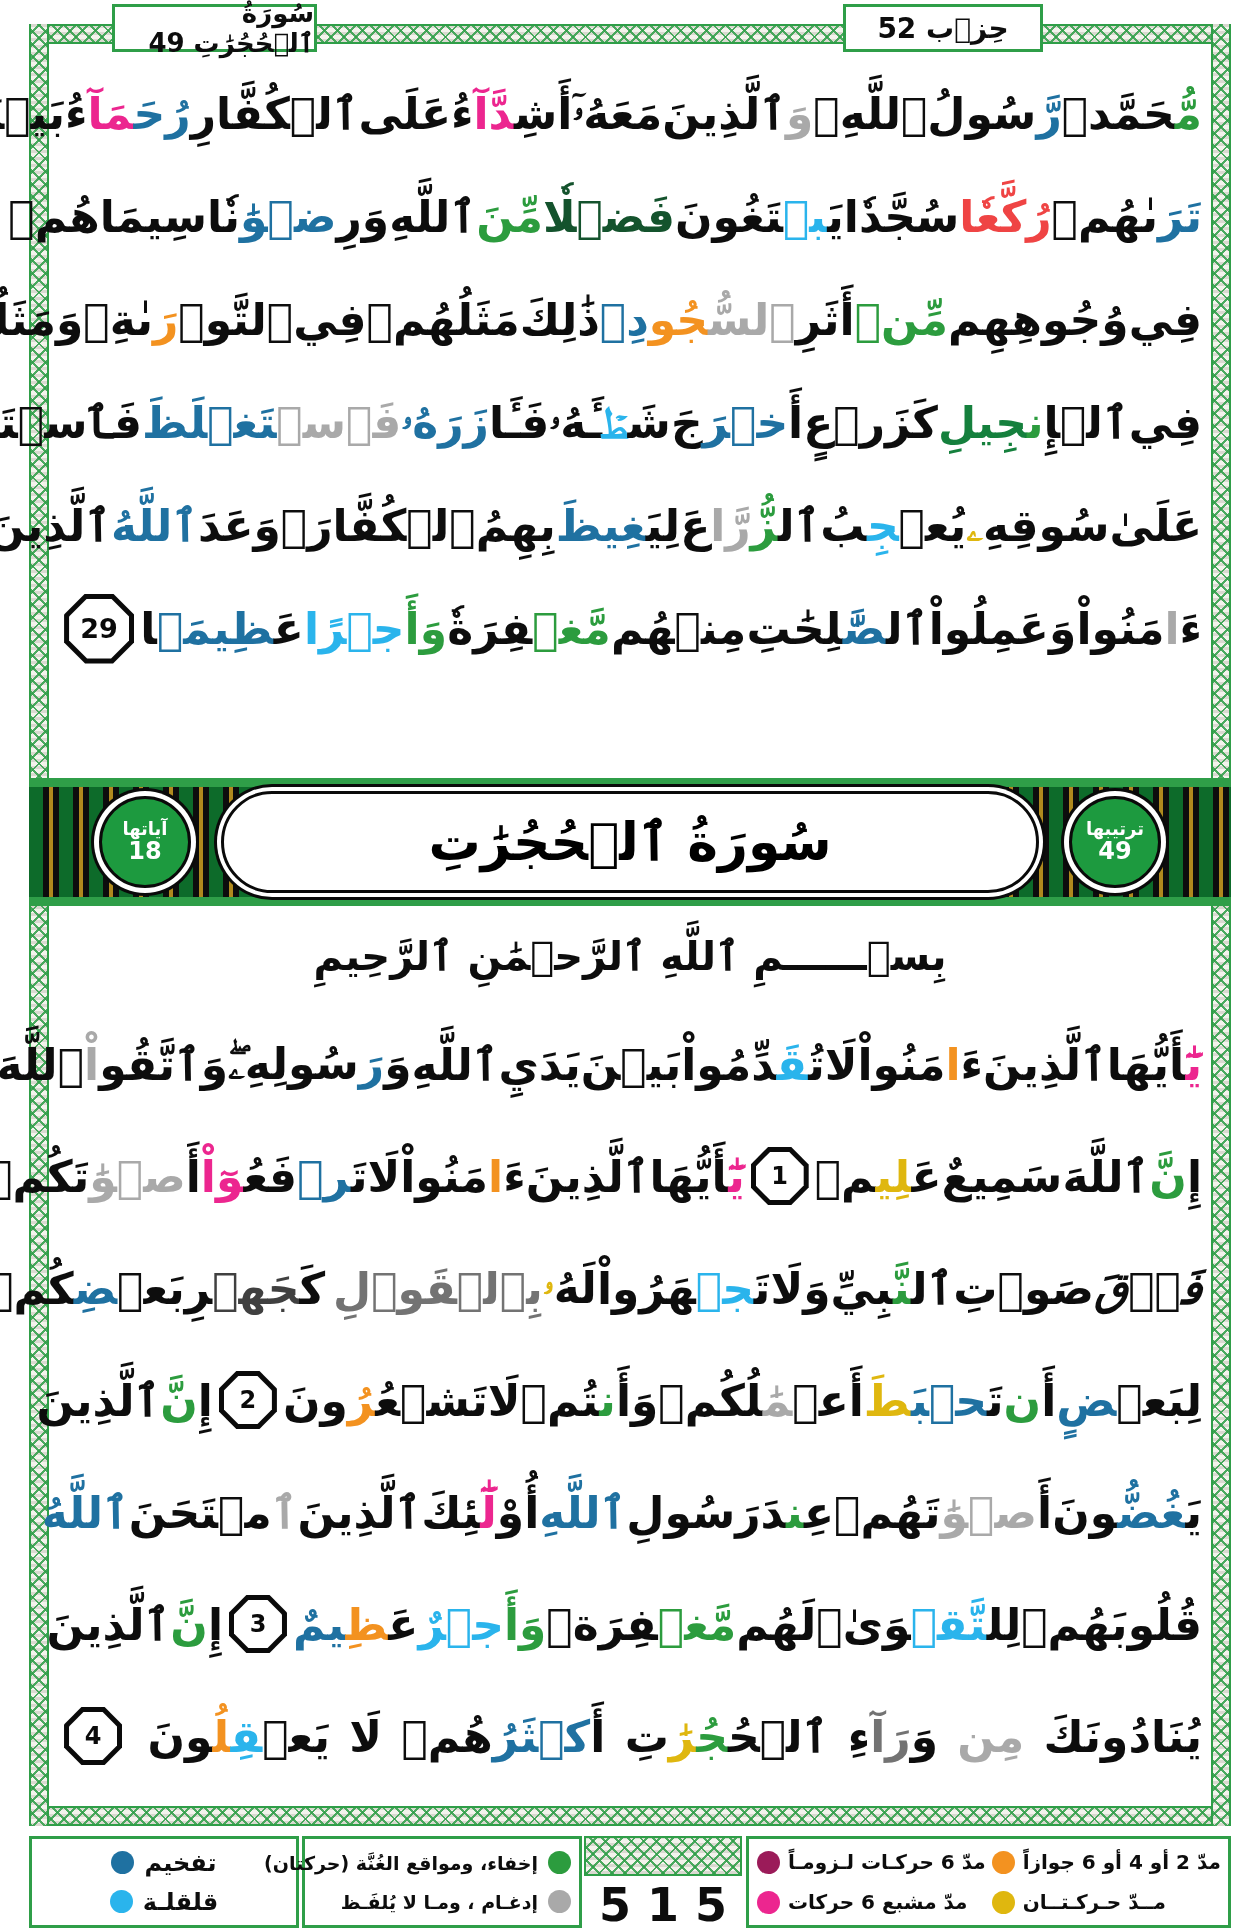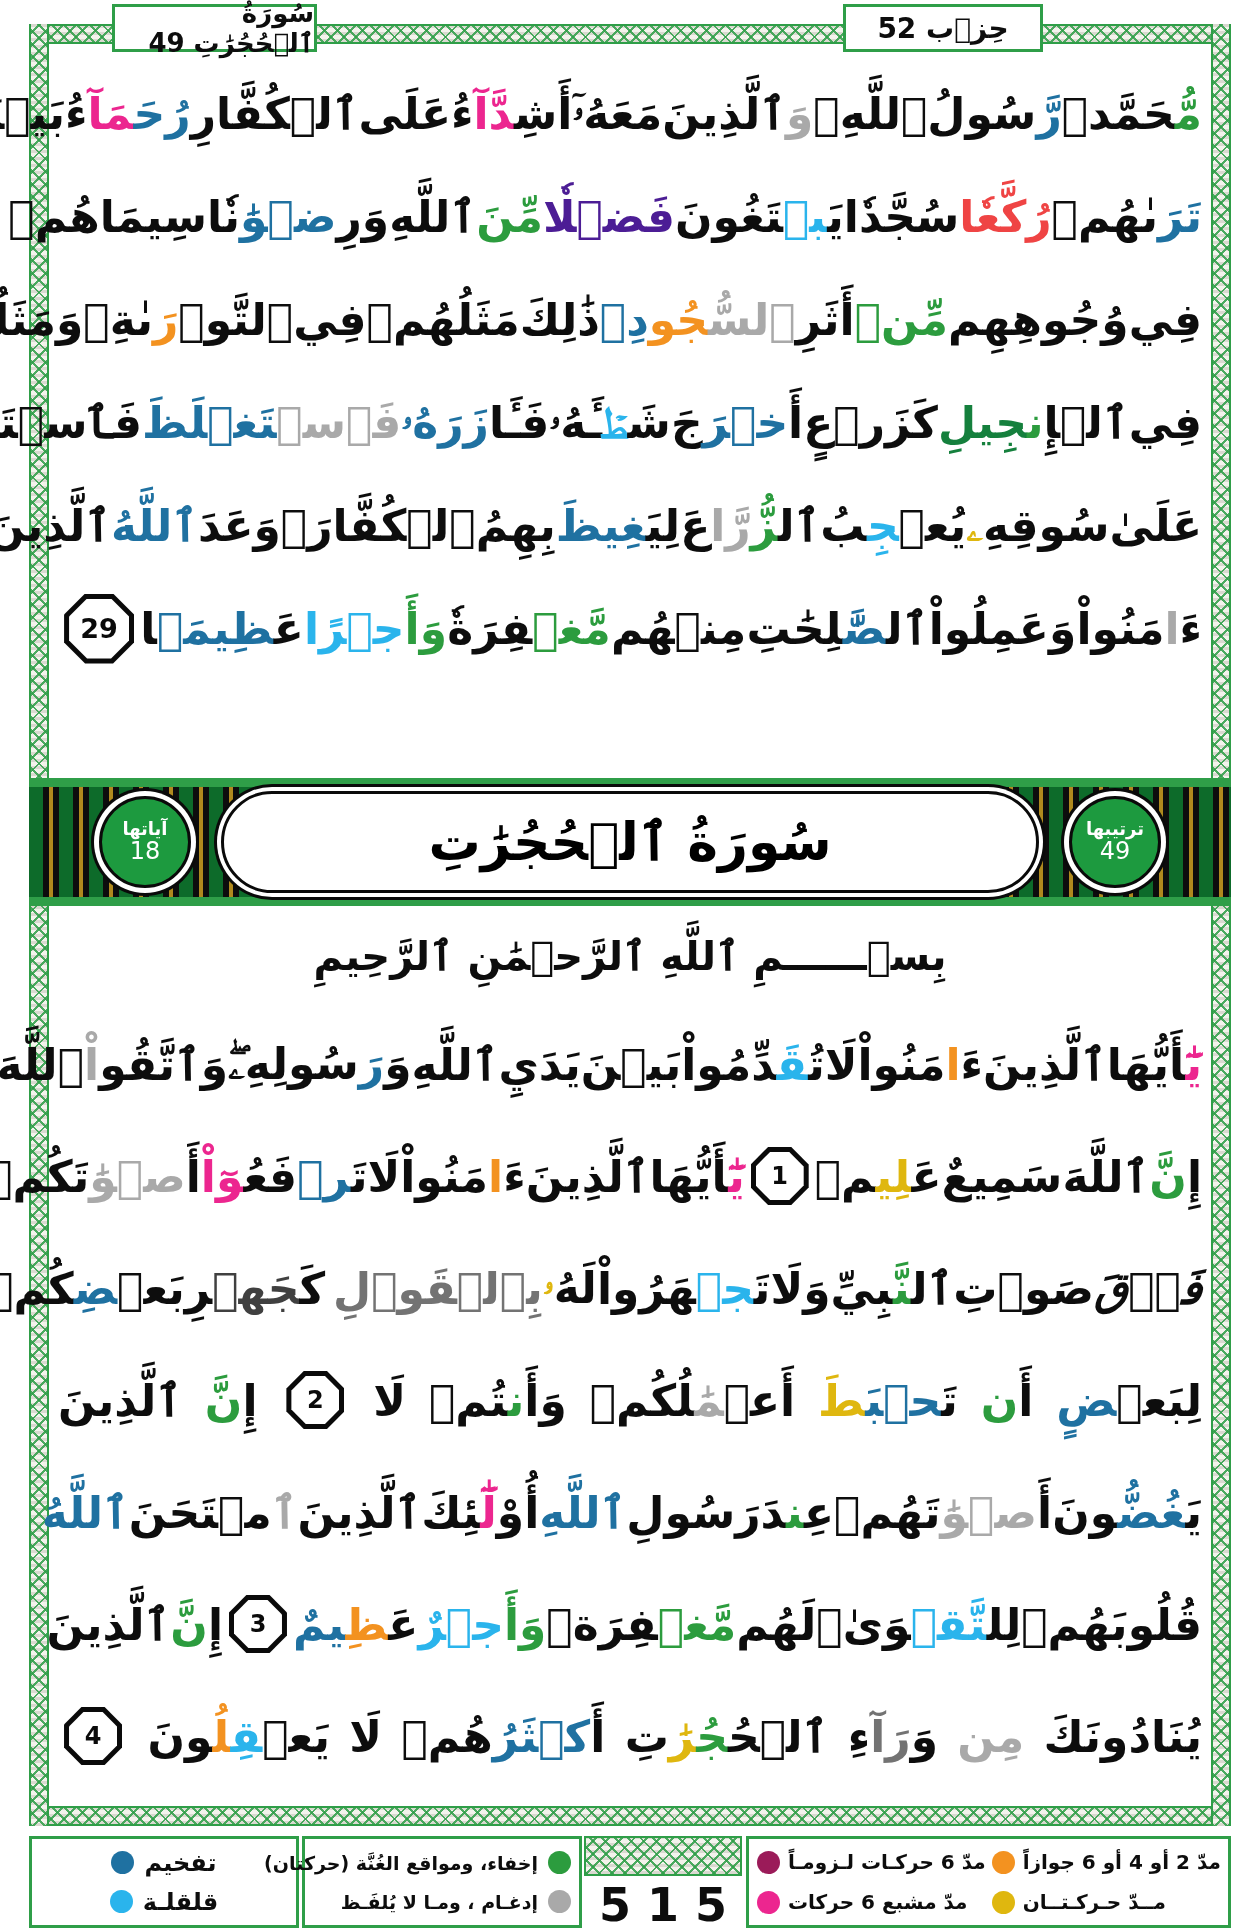--- a/index.html
+++ b/index.html
@@ -56,21 +56,21 @@
           border-top:9px solid #2f9e48;border-bottom:9px solid #2f9e48;
           background:
             repeating-linear-gradient(90deg,#0d6b2a 0 14px,#0d0d0d 14px 20px,#b08a1e 20px 24px,#0d0d0d 24px 30px);
           display:flex;align-items:center}
   .b-spacer{width:56px;flex:0 0 auto}
   .b-circle{flex:0 0 auto;width:86px;height:86px;border-radius:50%;background:#1d9a3f;
             border:3px solid #0a0a0a;box-shadow:0 0 0 5px #fff,0 0 0 8px #0a0a0a;
             color:#fff;display:flex;flex-direction:column;align-items:center;justify-content:center;
             margin:0 14px;text-align:center;line-height:1.05}
   .b-circle .lbl{font-size:18px;font-weight:700}
-  .b-circle .num{font-size:24px;font-weight:400}
+  .b-circle .num{font-size:24px;font-weight:700}
   .b-cart{flex:1;height:96px;margin:0 16px;background:#fff;border:3px solid #0a0a0a;border-radius:52px;
           box-shadow:0 0 0 4px #fff,0 0 0 7px #0a0a0a;
           display:flex;align-items:center;justify-content:center;
           font-size:52px;font-weight:700;color:#000;direction:rtl}
 
   
   .legend-box{position:absolute;top:1836px;height:92px;background:#fff;border:3px solid #2f9e48;
               box-sizing:border-box;display:flex;flex-direction:column;justify-content:space-around;
               padding:4px 8px;font-weight:700;color:#0d0d0d}
   .lrow{display:flex;align-items:center;gap:10px}
@@ -116,21 +116,21 @@
       <span class="qword"><span style="color: rgb(13, 13, 13);">عَلَى</span></span>
       <span class="qword"><span style="color: rgb(13, 13, 13);">ٱلۡكُفَّارِ</span></span>
       <span class="qword"><span style="color: rgb(31, 113, 161);">رُحَ</span><span style="color: rgb(236, 38, 143);">مَآ</span><span style="color: rgb(13, 13, 13);">ءُ</span></span>
       <span class="qword"><span style="color: rgb(13, 13, 13);">بَيۡنَهُمۡ</span></span>
     </div>
   <div class="qline">
       <span class="qword"><span style="color: rgb(31, 113, 161);">تَرَ</span><span style="color: rgb(13, 13, 13);">ىٰهُمۡ</span></span>
       <span class="qword"><span style="color: #ef4444;">رُكَّعٗا</span></span>
       <span class="qword"><span style="color: rgb(13, 13, 13);">سُجَّدٗا</span></span>
       <span class="qword"><span style="color: rgb(13, 13, 13);">يَ</span><span style="color: rgb(42, 180, 236);">بۡ</span><span style="color: rgb(13, 13, 13);">تَغُونَ</span></span>
-      <span class="qword"><span style="color: #4c1d95;">فَضۡلٗا</span></span>
+      <span class="qword"><span style="color: #14532d;">فَضۡلٗا</span></span>
       <span class="qword"><span style="color: rgb(44, 156, 62);">مِّنَ</span></span>
       <span class="qword"><span style="color: rgb(13, 13, 13);">ٱللَّهِ</span></span>
       <span class="qword"><span style="color: rgb(13, 13, 13);">وَرِ</span><span style="color: rgb(31, 113, 161);">ضۡوَٰ</span><span style="color: rgb(13, 13, 13);">نٗا</span></span>
       <span class="qword"><span style="color: rgb(13, 13, 13);">سِيمَاهُمۡ</span></span>
     </div>
   <div class="qline">
       <span class="qword"><span style="color: rgb(13, 13, 13);">فِي</span></span>
       <span class="qword"><span style="color: rgb(13, 13, 13);">وُجُوهِهِم</span></span>
       <span class="qword"><span style="color: rgb(44, 156, 62);">مِّنۡ</span></span>
       <span class="qword"><span style="color: rgb(13, 13, 13);">أَثَرِ</span></span>
@@ -239,20 +239,21 @@
       <span class="qword"><span style="color: rgb(13, 13, 13);">كَ</span><span style="color: #404040;">جَهۡ</span><span style="color: rgb(13, 13, 13);">رِ</span></span>
       <span class="qword"><span style="color: rgb(13, 13, 13);">بَعۡ</span><span style="color: rgb(31, 113, 161);">ضِ</span><span style="color: rgb(13, 13, 13);">كُمۡ</span></span>
     </div>
   <div class="qline">
       <span class="qword"><span style="color: rgb(13, 13, 13);">لِبَعۡ</span><span style="color: rgb(31, 113, 161);">ضٍ</span></span>
       <span class="qword"><span style="color: rgb(13, 13, 13);">أَ</span><span style="color: rgb(44, 156, 62);">ن</span></span>
       <span class="qword"><span style="color: rgb(13, 13, 13);">تَ</span><span style="color: rgb(31, 113, 161);">حۡبَ</span><span style="color: rgb(223, 183, 15);">طَ</span></span>
       <span class="qword"><span style="color: rgb(13, 13, 13);">أَعۡ</span><span style="color: rgb(169, 169, 169);">مَٰ</span><span style="color: rgb(13, 13, 13);">لُكُمۡ</span></span>
       <span class="qword"><span style="color: rgb(13, 13, 13);">وَأَ</span><span style="color: rgb(44, 156, 62);">ن</span><span style="color: rgb(13, 13, 13);">تُمۡ</span></span>
       <span class="qword"><span style="color: rgb(13, 13, 13);">لَا</span></span>
+      <span class="qword"><span style="color: rgb(13, 13, 13);">تَشۡعُ</span><span style="color: rgb(243, 146, 32);">رُ</span><span style="color: rgb(13, 13, 13);">ونَ</span></span>
       <span class="aya">
         <span class="aya-o"></span>
         <span class="aya-i"></span>
         <span class="aya-n">2</span>
       </span>
       <span class="qword"><span style="color: rgb(13, 13, 13);">إِ</span><span style="color: rgb(44, 156, 62);">نَّ</span></span>
       <span class="qword"><span style="color: rgb(13, 13, 13);">ٱلَّذِينَ</span></span>
     </div>
   <div class="qline">
       <span class="qword"><span style="color: rgb(13, 13, 13);">يَ</span><span style="color: rgb(31, 113, 161);">غُضُّ</span><span style="color: rgb(13, 13, 13);">ونَ</span></span>

